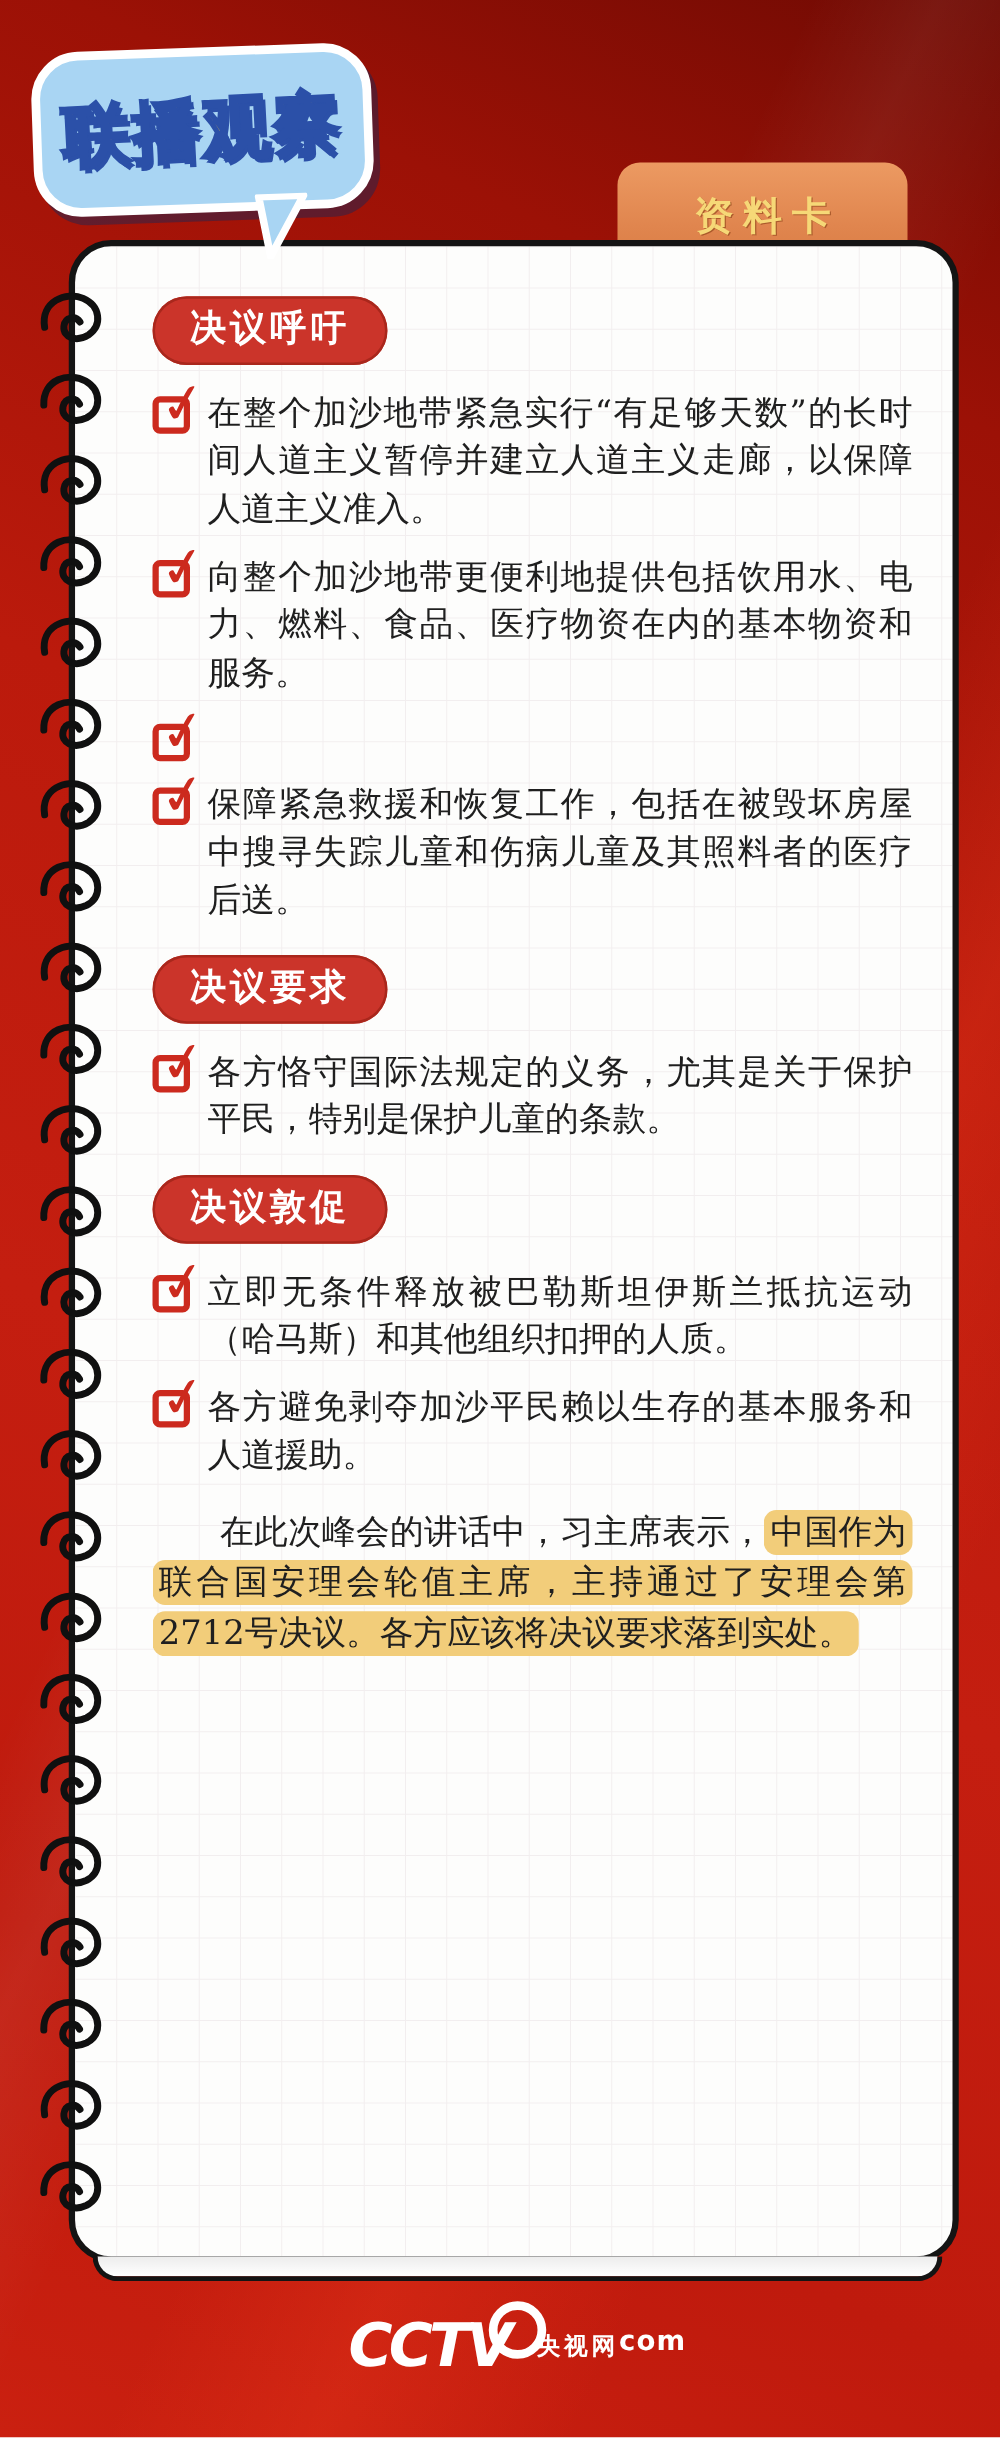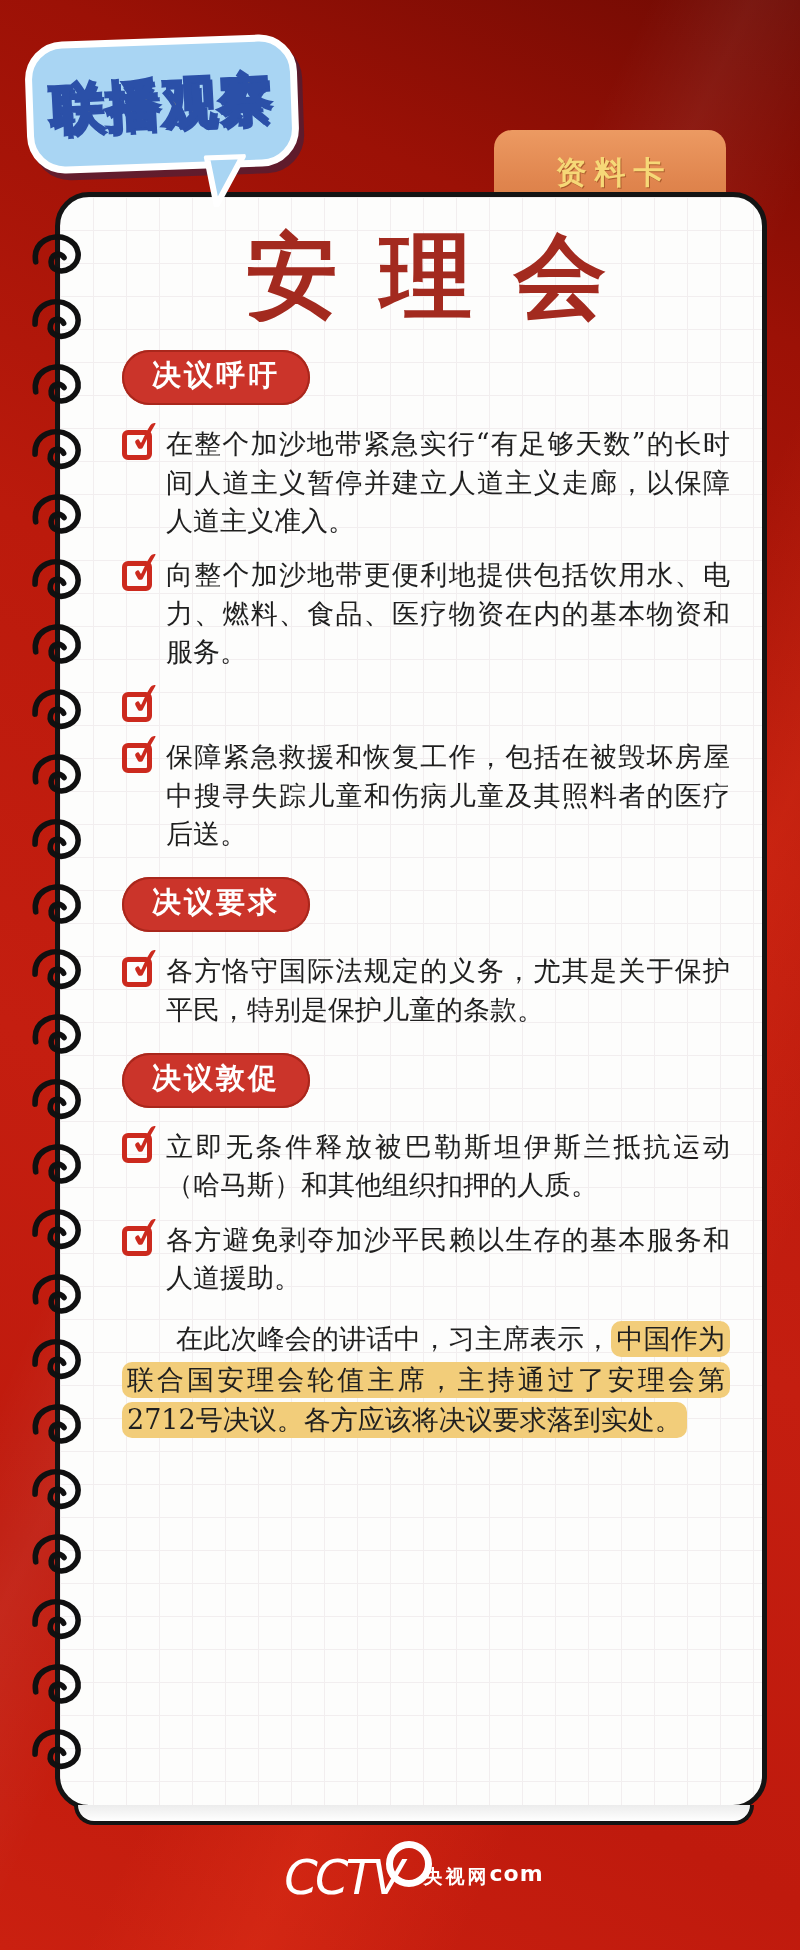--- a/index.html
+++ b/index.html
@@ -109,21 +109,21 @@
     background:#f2cd7a; border-radius:10px; padding:2px 5px 3px;
     -webkit-box-decoration-break:clone; box-decoration-break:clone;
   }
   
   .footer {
     position:absolute; left:0; right:0; top:1842px; height:70px;
     display:flex; align-items:center; justify-content:center;
     color:#ffffff; z-index:3;
     font-family:"DejaVu Sans","Liberation Sans",sans-serif;
   }
-  .cctv-wordmark { font-style:italic; font-weight:400; font-size:48px; letter-spacing:-3px;margin-left:28px; }
+  .cctv-wordmark { font-style:italic; font-weight:700; font-size:48px; letter-spacing:-3px;margin-left:28px; }
   .cctv-ring {
     width:46px; height:46px; border:7px solid #ffffff; border-radius:50%;
     margin-left:-16px; margin-top:-26px;
   }
   .cctv-stack { display:flex; flex-direction:row; margin-left:-8px; }
   .cctv-cn { font-size:19px; font-weight:bold; letter-spacing:3px; }
   .cctv-com { font-size:22px; font-weight:bold; line-height:0.95; letter-spacing:1px; }
 </style>
 </head>
 <body>
@@ -212,21 +212,20 @@
       <svg class="ring" viewBox="0 0 64 56">
         <path d="M6 36 C2 12 26 2 42 9 C58 16 60 34 47 43 C36 50 23 46 24 35 C25 26 35 25 39 31" fill="none" stroke="#101010" stroke-width="6.5" stroke-linecap="round"></path>
       </svg>
       <svg class="ring" viewBox="0 0 64 56">
         <path d="M6 36 C2 12 26 2 42 9 C58 16 60 34 47 43 C36 50 23 46 24 35 C25 26 35 25 39 31" fill="none" stroke="#101010" stroke-width="6.5" stroke-linecap="round"></path>
       </svg>
     </div>
   <div class="content">
 
     <h1 class="title">
-      <span class="title-line1">安理会</span>
     </h1>
 
 
     <div class="pill">决议呼吁</div>
     <ul class="items">
       <li class="item">
         <span class="check">
             <i class="tick">✓</i>
           </span>
         <span>在整个加沙地带紧急实行“有足够天数”的长时间人道主义暂停并建立人道主义走廊，以保障人道主义准入。</span>

